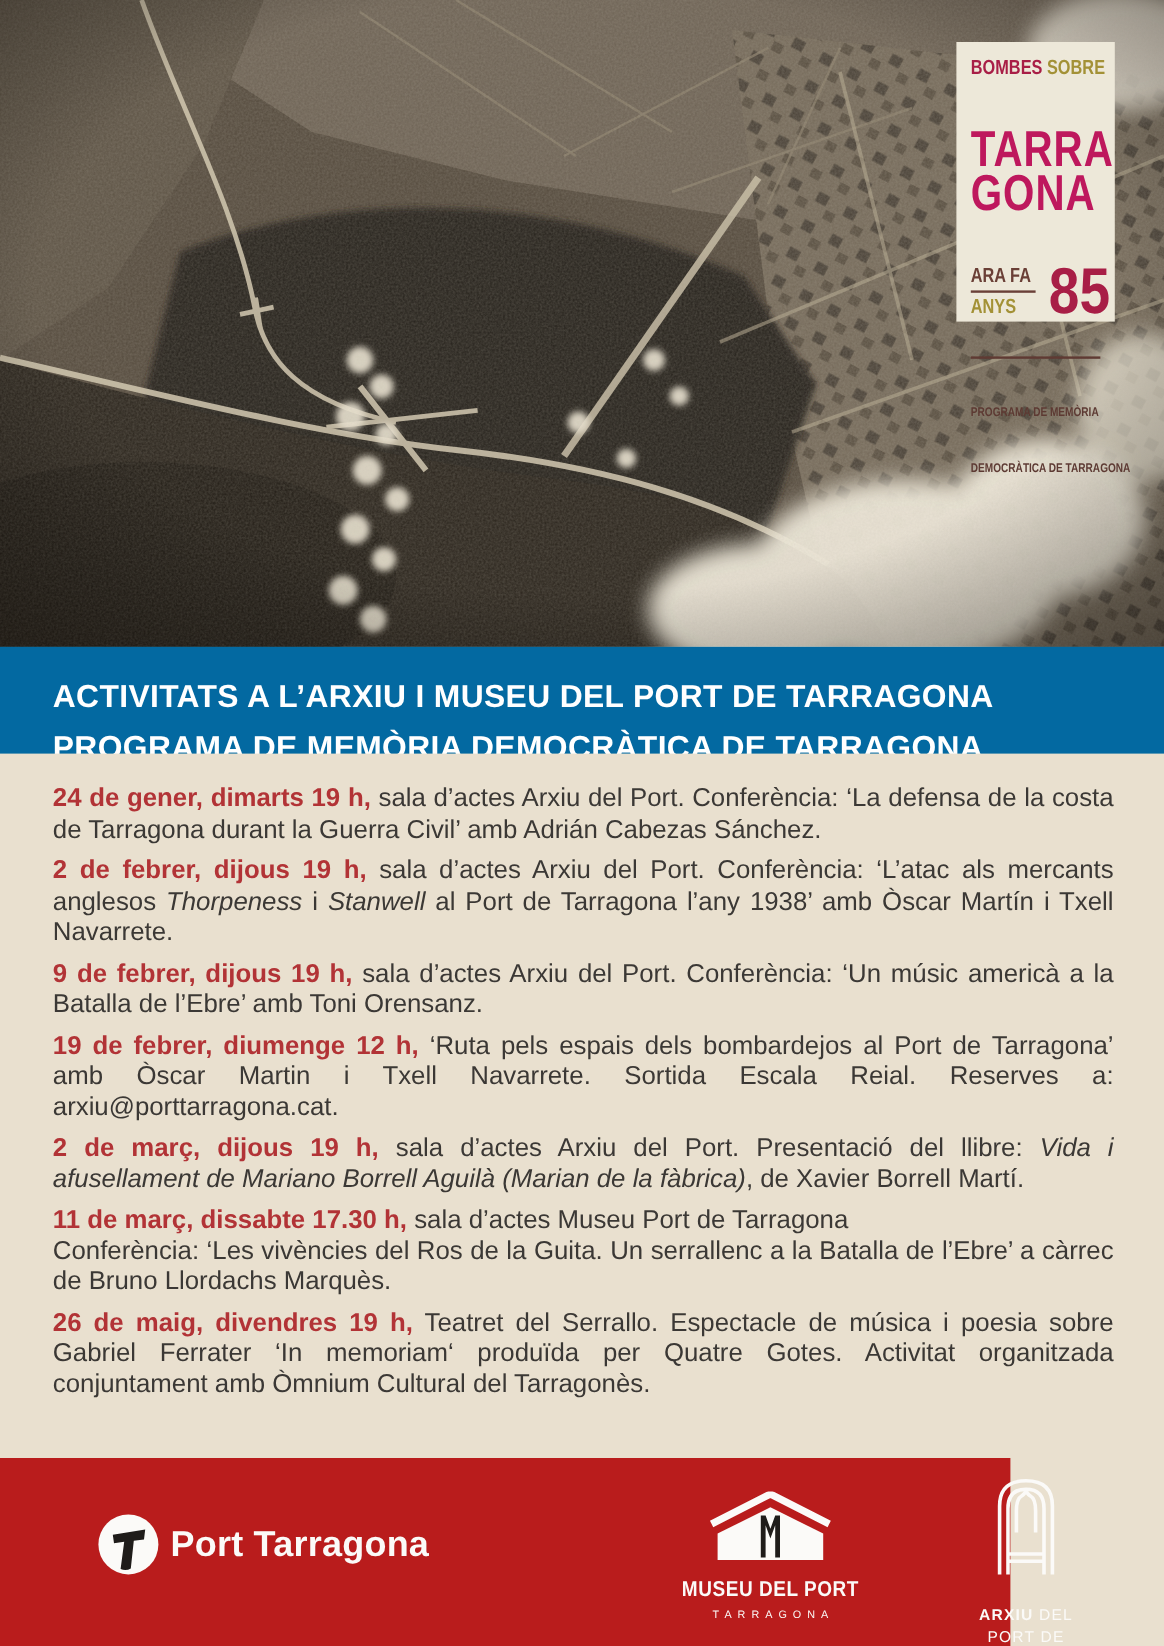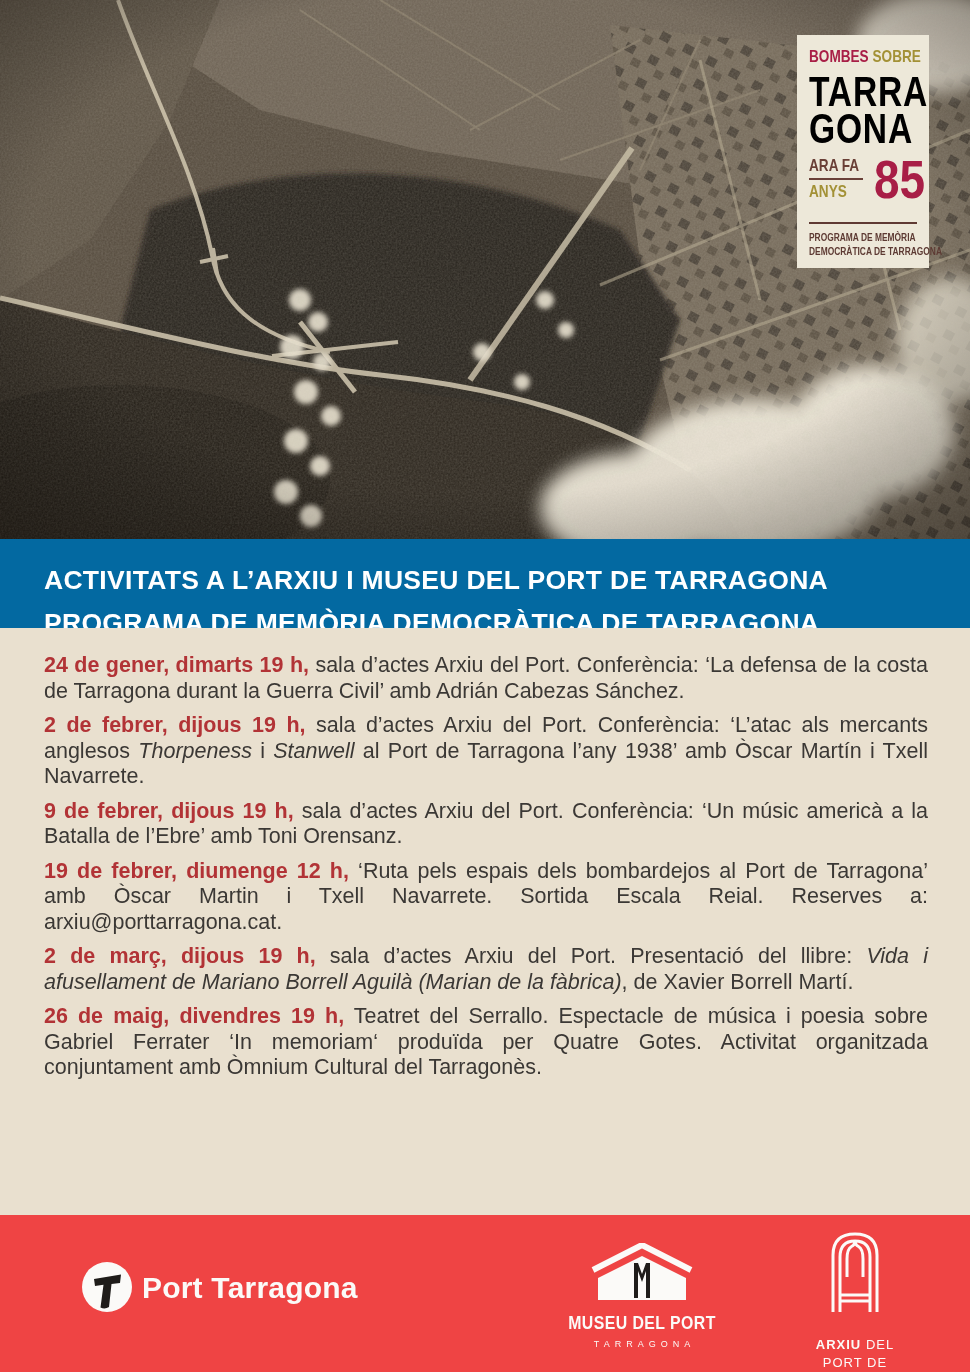--- a/index.html
+++ b/index.html
@@ -6,26 +6,26 @@
   .poster{position:relative;width:970px;height:1372px;overflow:hidden;
           font-family:"Liberation Sans", sans-serif;background:#e9e0cf;}
 
   
   .photo{position:absolute;left:0;top:0;width:970px;height:539px;background:#4a4138;overflow:hidden;}
   .photo svg{display:block;}
 
   
   .logo-box{position:absolute;left:797px;top:35px;width:132px;height:233px;
             background:#ede8d9;box-sizing:border-box;padding:12px 12px 10px;
-            display:flex;flex-direction:column;}
+            display:flex;flex-direction:column;gap:32px;}
   .cond{display:inline-block;transform:scaleX(.8);transform-origin:0 50%;white-space:nowrap;}
   .lb-row1{font-weight:bold;font-size:17px;letter-spacing:0;}
   .lb-bombes{color:#a81e46;}
   .lb-sobre{color:#a39136;}
-  .lb-big{font-weight:bold;font-size:42px;line-height:37px;color:#000000;letter-spacing:1px;margin-top:6px;}
+  .lb-big{font-weight:bold;font-size:42px;line-height:37px;color:#be185d;letter-spacing:1px;margin-top:6px;}
   .lb-mid{display:flex;align-items:flex-start;margin-top:10px;}
   .lb-midleft{display:flex;flex-direction:column;}
   .lb-arafa{font-weight:bold;font-size:17px;color:#6a3f36;line-height:18px;}
   .lb-sep{height:0;border-top:2px solid #6a4038;margin:3px 0;width:54px;}
   .lb-anys{font-weight:bold;font-size:17px;color:#a39136;line-height:18px;}
   .lb-85{font-weight:bold;font-size:54px;line-height:44px;color:#a81e46;margin-left:2px;
          display:inline-block;transform:scaleX(.85);transform-origin:0 0;}
   .lb-rule{border-top:2px solid #5f3a33;margin-top:auto;margin-bottom:6px;}
   .lb-tag{font-weight:bold;font-size:10.5px;line-height:14px;color:#5d3a33;}
 
@@ -35,21 +35,21 @@
   .title-band div{color:#ffffff;font-weight:bold;font-size:26.5px;line-height:43px;letter-spacing:.3px;}
 
   
   .events{position:absolute;left:0;top:628px;width:970px;height:551px;background:#e9e0cf;
           box-sizing:border-box;padding:25px 42px 0 44px;}
   .event{font-size:21.5px;line-height:25.5px;color:#3b3835;text-align:justify;margin:0 0 9px 0;}
   .event .date{color:#b23336;font-weight:bold;}
   .event em{font-style:italic;}
 
   
-  .footer{position:absolute;left:0;top:1215px;width:970px;height:157px;background:#ef4444;color:#fbfaf8;}
+  .footer{position:absolute;left:0;top:1215px;width:842px;height:157px;background:#b91c1c;color:#fbfaf8;}
   .pt-logo{position:absolute;left:82px;top:47px;width:50px;height:50px;border-radius:50%;background:#fbfaf8;}
   .pt-logo svg{display:block;}
   .pt-name{position:absolute;left:142px;top:56px;font-size:30px;font-weight:bold;letter-spacing:.2px;}
   .museu{position:absolute;left:558px;top:28px;width:168px;text-align:center;}
   .museu-title{font-weight:bold;font-size:18px;letter-spacing:.5px;margin-top:8px;
                transform:scaleX(.88);transform-origin:50% 50%;}
   .museu-sub{font-size:9px;letter-spacing:5px;margin-top:5px;margin-left:5px;}
   .arxiu{position:absolute;left:788px;top:14px;width:134px;text-align:center;}
   .arxiu-l1{font-size:13px;letter-spacing:1px;margin-top:20px;}
   .arxiu-l2{font-size:13px;letter-spacing:1px;margin-top:3px;}
@@ -165,20 +165,21 @@
     <div>PROGRAMA DE MEMÒRIA DEMOCRÀTICA DE TARRAGONA</div>
   </div>
 
   <div class="events">
     <div>
         <p class="event"><strong class="date">24 de gener, dimarts 19 h,</strong><span> sala d’actes Arxiu del Port. Conferència: ‘La defensa de la costa de Tarragona durant la Guerra Civil’ amb Adrián Cabezas Sánchez.</span></p>
         <p class="event"><strong class="date">2 de febrer, dijous 19 h,</strong><span> sala d’actes Arxiu del Port. Conferència: ‘L’atac als mercants anglesos </span><em>Thorpeness</em><span> i </span><em>Stanwell</em><span> al Port de Tarragona l’any 1938’ amb Òscar Martín i Txell Navarrete.</span></p>
         <p class="event"><strong class="date">9 de febrer, dijous 19 h,</strong><span> sala d’actes Arxiu del Port. Conferència: ‘Un músic americà a la Batalla de l’Ebre’ amb Toni Orensanz.</span></p>
         <p class="event"><strong class="date">19 de febrer, diumenge 12 h,</strong><span> ‘Ruta pels espais dels bombardejos al Port de Tarragona’ amb Òscar Martin i Txell Navarrete. Sortida Escala Reial. Reserves a: arxiu@porttarragona.cat.</span></p>
         <p class="event"><strong class="date">2 de març, dijous 19 h,</strong><span> sala d’actes Arxiu del Port. Presentació del llibre: </span><em>Vida i afusellament de Mariano Borrell Aguilà (Marian de la fàbrica)</em><span>, de Xavier Borrell Martí.</span></p>
+        <p class="event"><strong class="date">11 de març, dissabte 17.30 h,</strong><span> sala d’actes Museu Port de Tarragona</span><br><span>Conferència: ‘Les vivències del Ros de la Guita. Un serrallenc a la Batalla de l’Ebre’ a càrrec de Bruno Llordachs Marquès.</span></p>
         <p class="event"><strong class="date">26 de maig, divendres 19 h,</strong><span> Teatret del Serrallo. Espectacle de música i poesia sobre Gabriel Ferrater ‘In memoriam‘ produïda per Quatre Gotes. Activitat organitzada conjuntament amb Òmnium Cultural del Tarragonès.</span></p>
       </div>
   </div>
 
   <div class="footer">
     <div class="pt-logo">
       <svg width="50" height="50" viewBox="0 0 50 50">
         <path fill="#1f1c1a" d="M12,17 L39,12.5 L38,21 L29.5,22 L27,45 Q23,47.5 18.5,45.5 L21.5,22.8 L13,24 Z"></path>
       </svg>
     </div>

